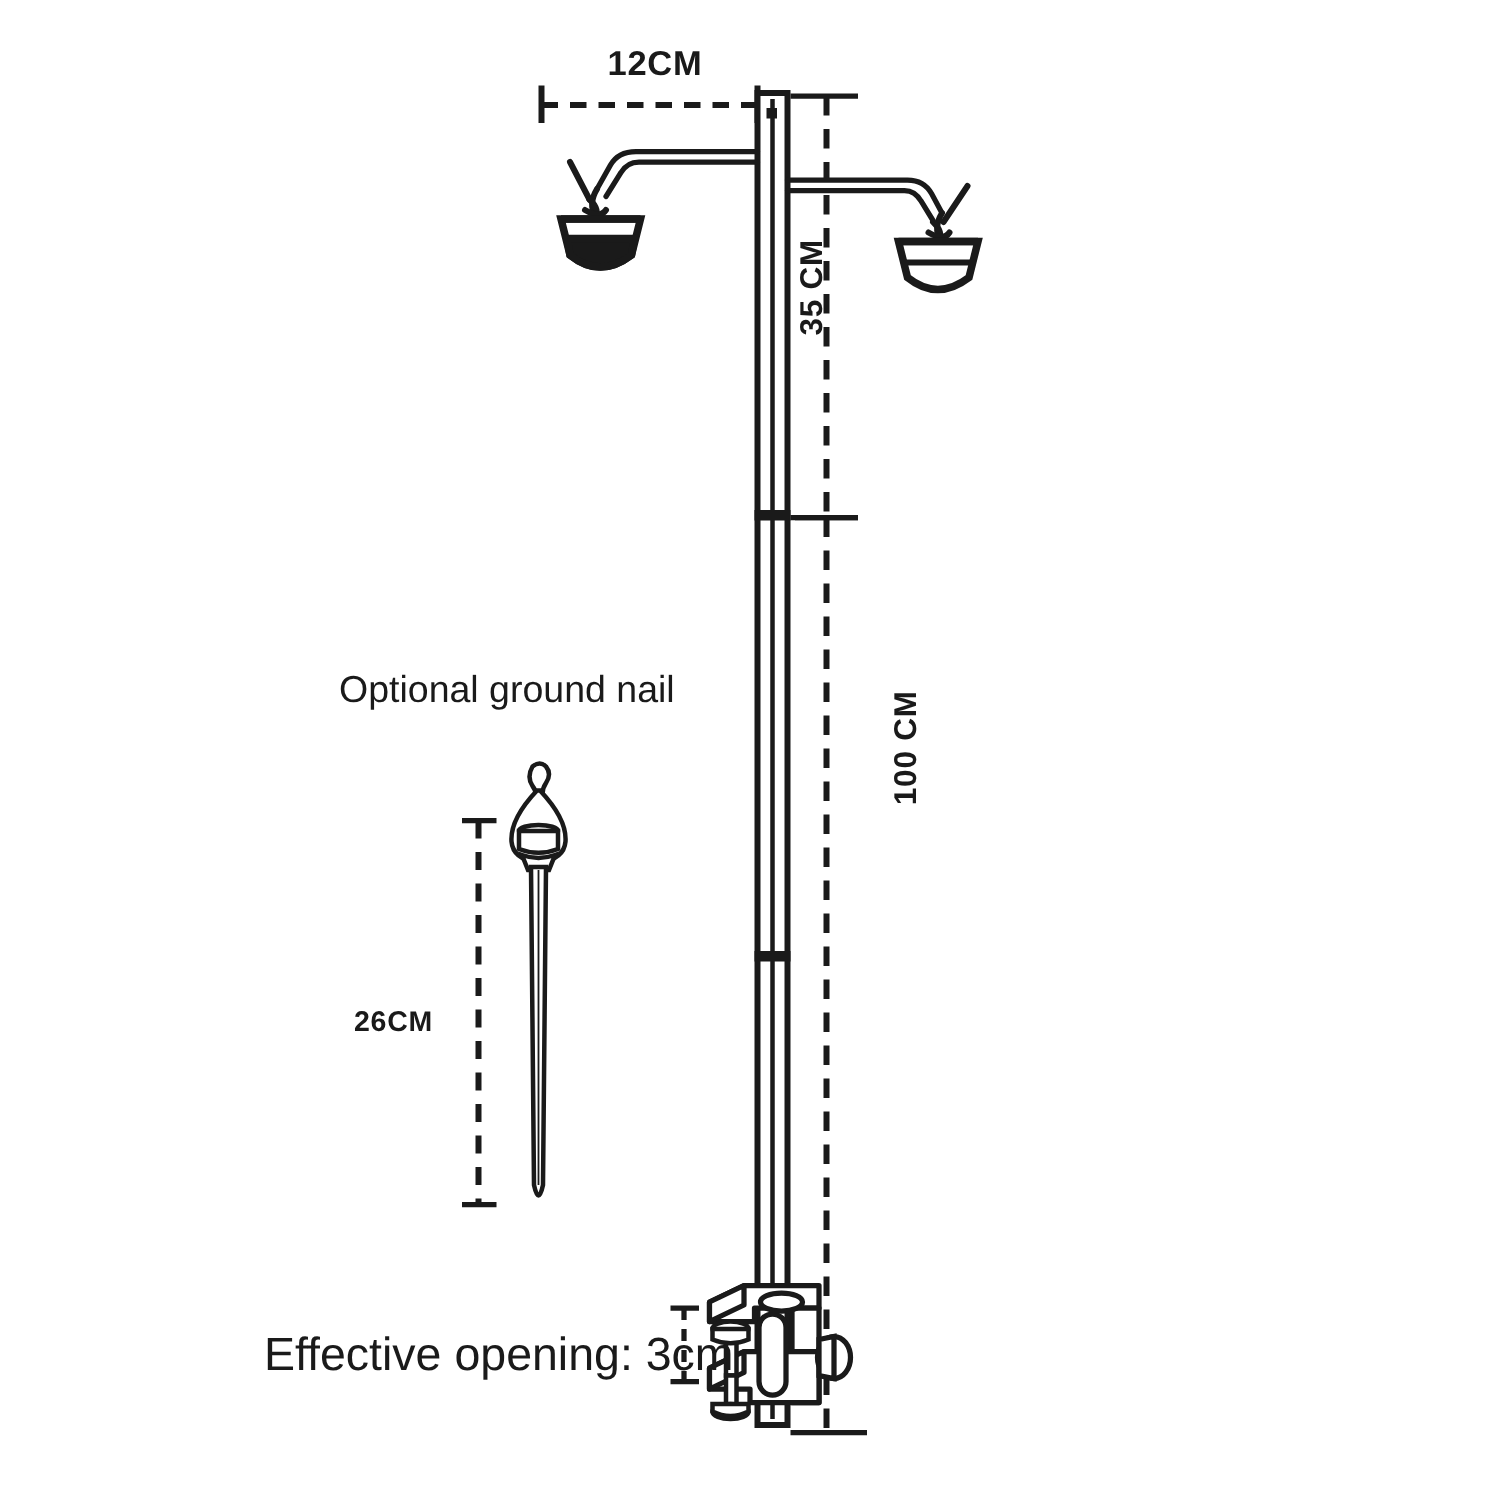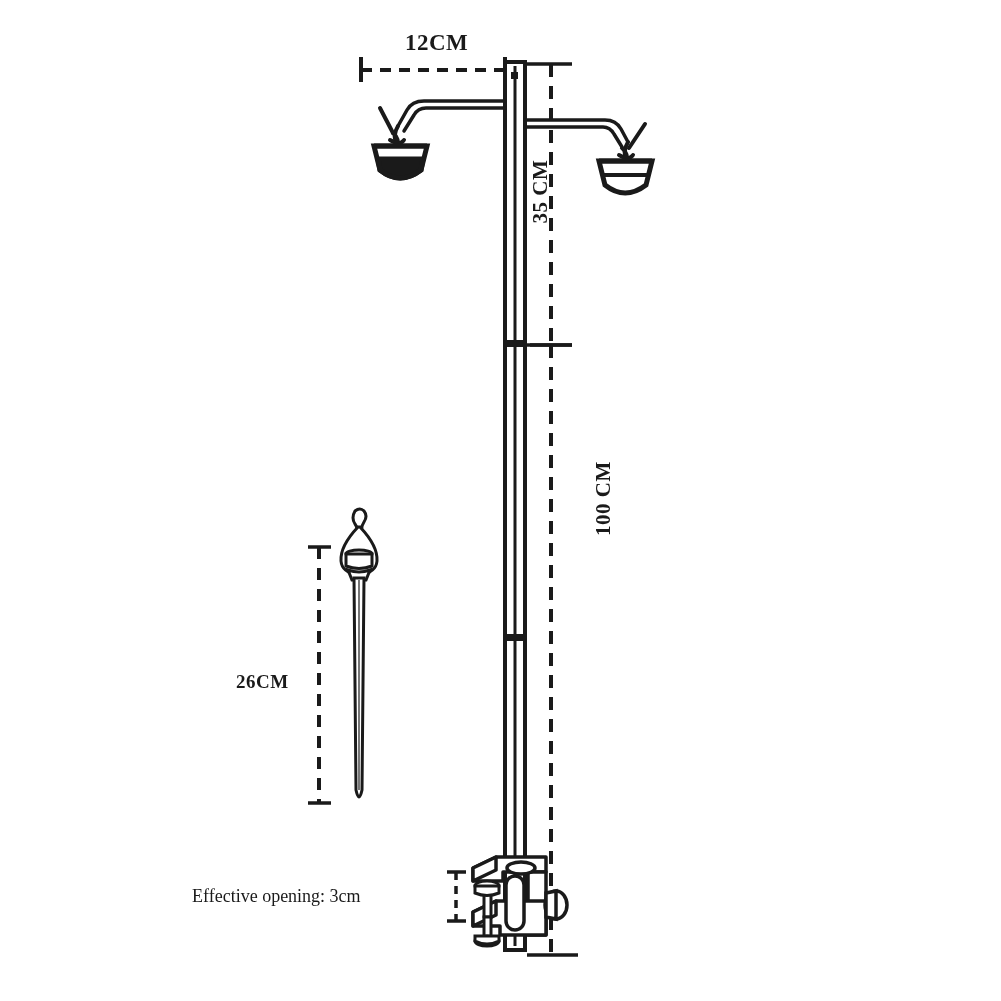--- a/index.html
+++ b/index.html
@@ -6,21 +6,21 @@
     margin: 0;
     padding: 0;
     background: #ffffff;
   }
   #page {
     position: relative;
     width: 899px;
     height: 1001px;
     background: #ffffff;
     overflow: hidden;
-    font-family: Liberation Serif, serif;
+    font-family: Liberation Sans, sans-serif;
   }
   #diagram {
     position: absolute;
     left: 0;
     top: 0;
     width: 1001px;
     height: 1001px;
   }
   .lbl {
     position: absolute;
@@ -64,23 +64,23 @@
     font-weight: bold;
     letter-spacing: 0.5px;
   }
   #label-ground-nail {
     left: 226px;
     top: 448px;
     font-size: 25px;
     font-weight: normal;
   }
   #label-effective-opening {
-    left: 192px;
+    left: 176px;
     top: 887px;
-    font-size: 18px;
+    font-size: 31px;
     font-weight: normal;
   }
 </style>
 </head>
 <body>
 
 <div id="page">
 
   <svg id="diagram" viewBox="0 0 1001 1001">
 
@@ -229,16 +229,17 @@
   </svg>
 
   <div class="lbl lbl-bold" id="label-12cm">12CM</div>
 
   <div class="lbl lbl-bold lbl-vert" id="label-35cm">35 CM</div>
 
   <div class="lbl lbl-bold lbl-vert" id="label-100cm">100 CM</div>
 
   <div class="lbl lbl-bold" id="label-26cm">26CM</div>
 
+  <div class="lbl" id="label-ground-nail">Optional ground nail</div>
 
   <div class="lbl" id="label-effective-opening">Effective opening: 3cm</div>
 
 </div>
 
 </body></html>

